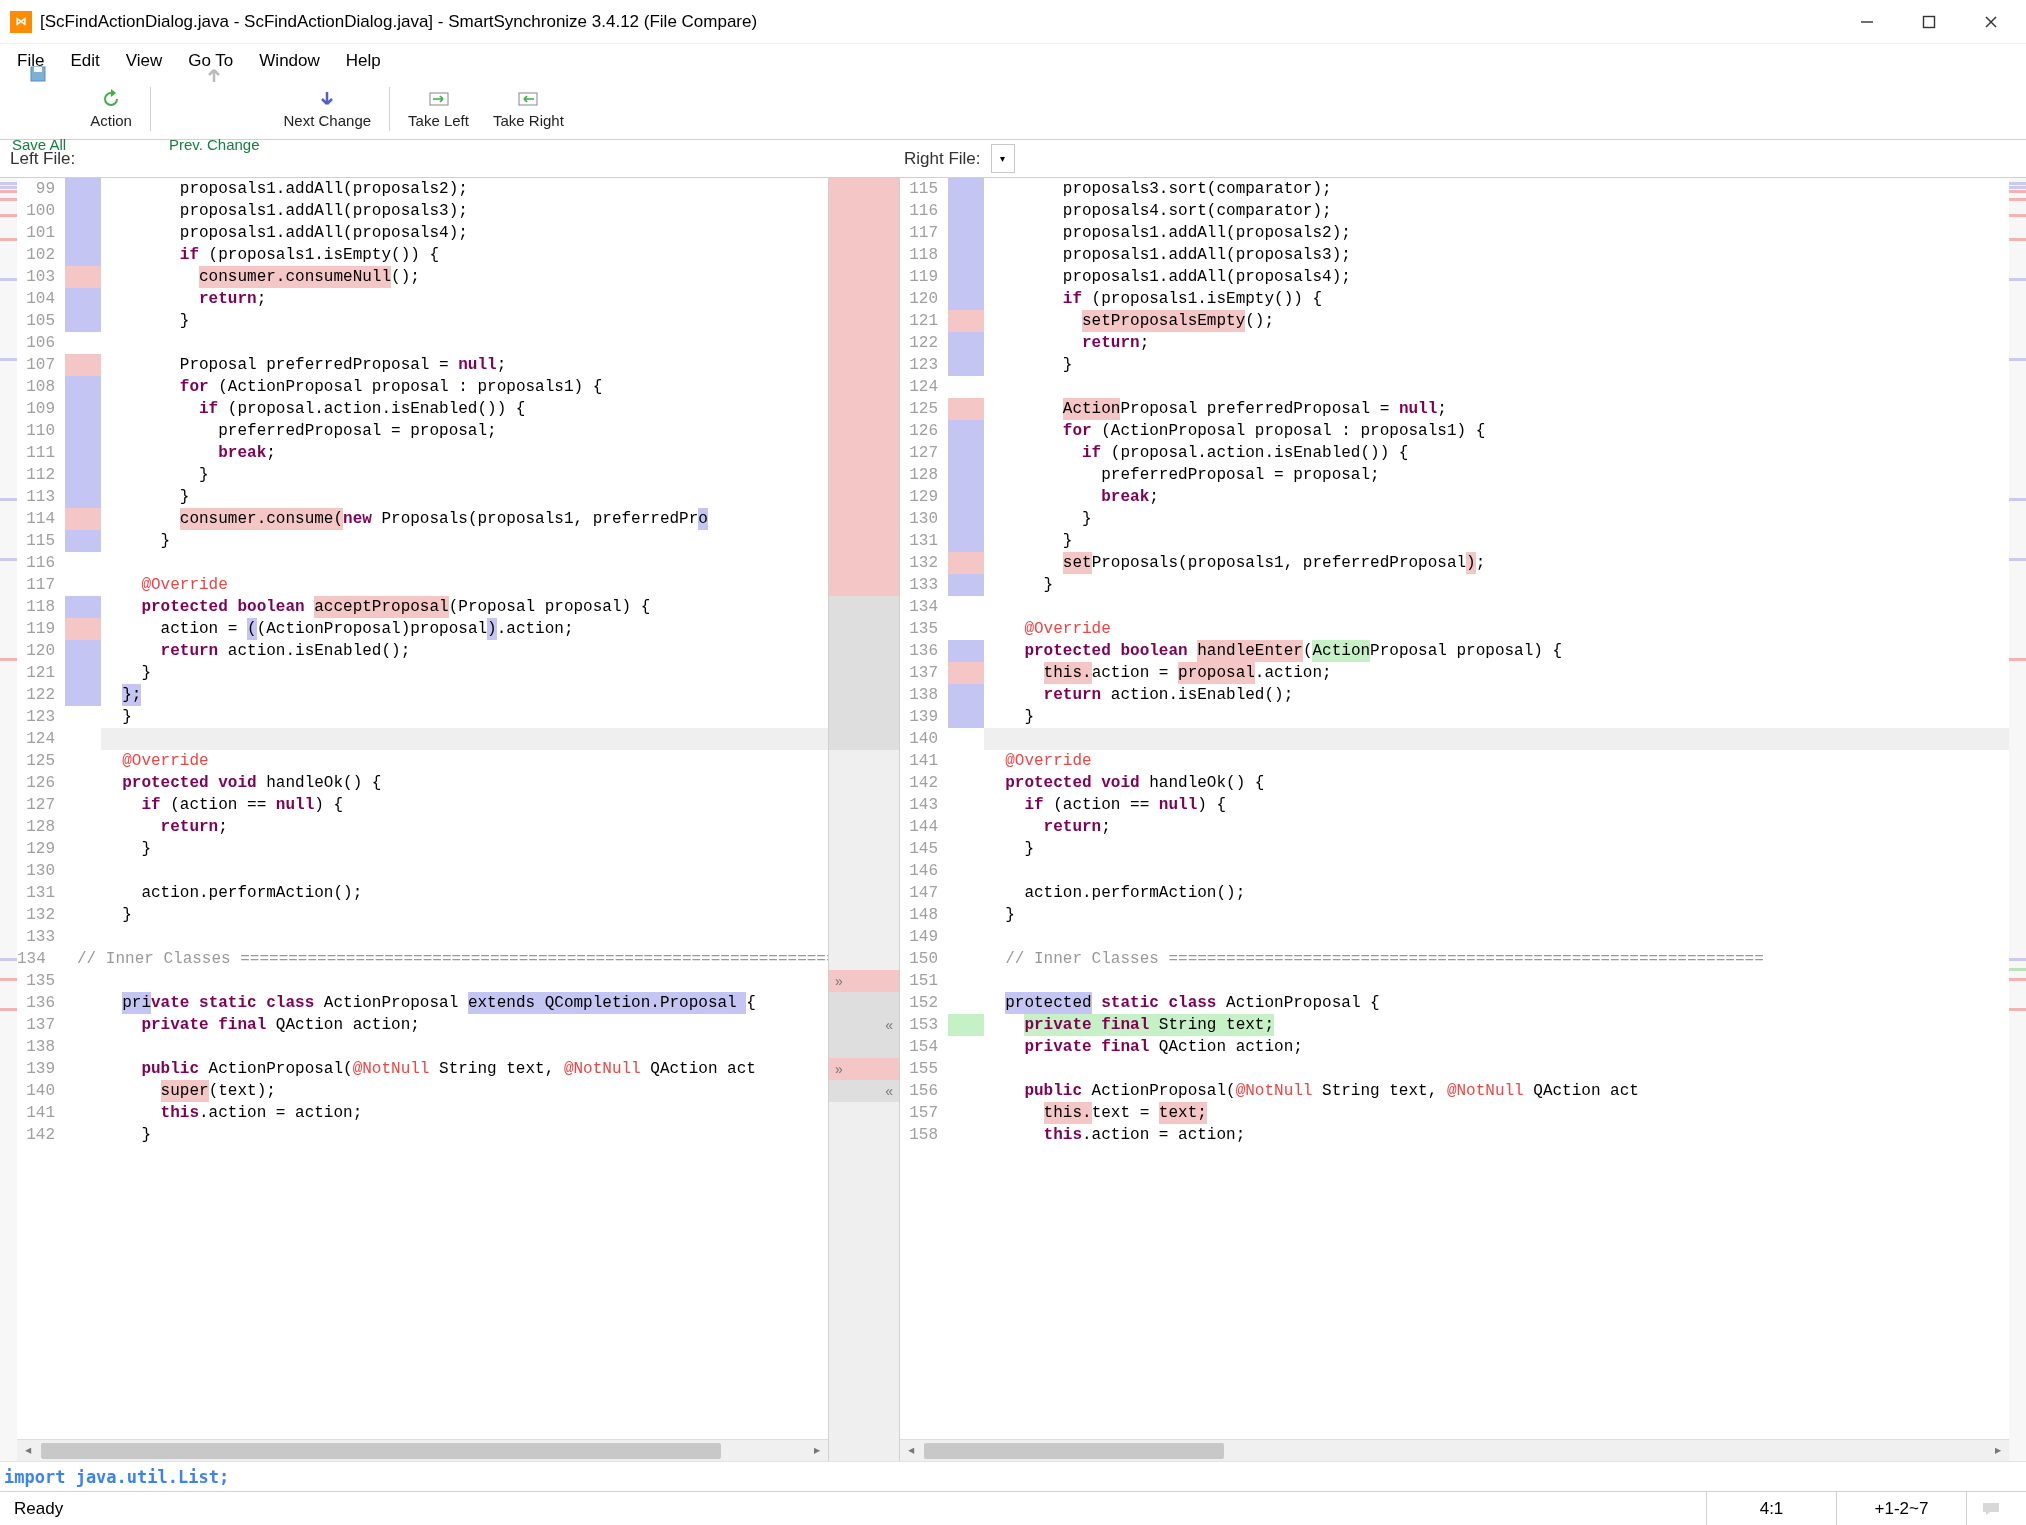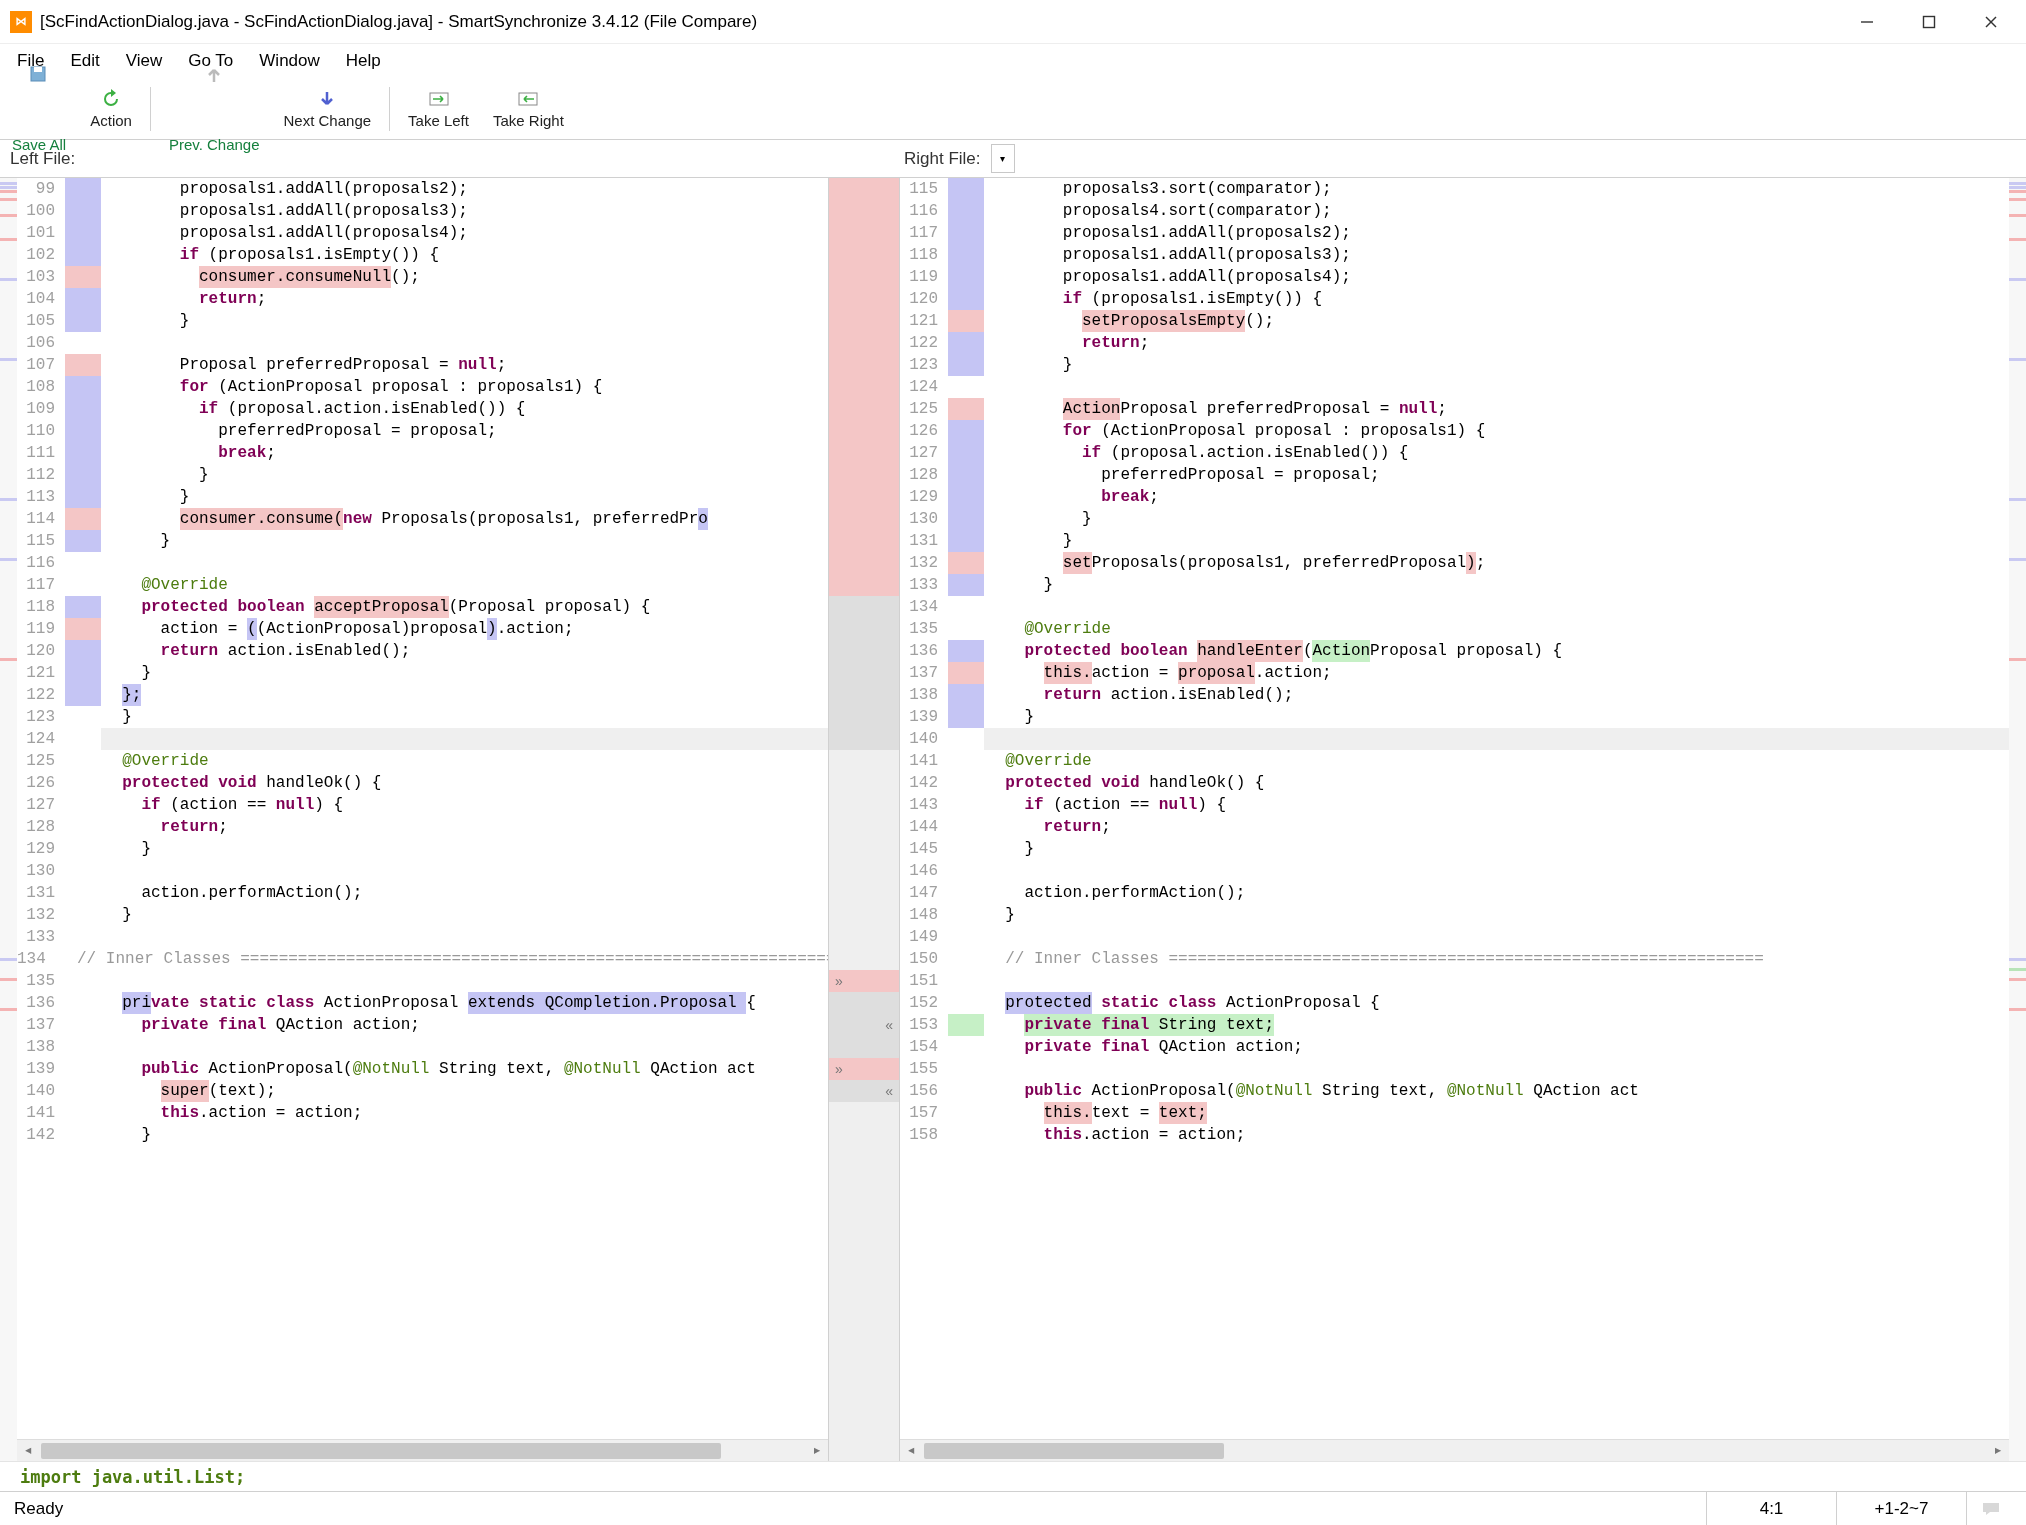--- a/index.html
+++ b/index.html
@@ -69,24 +69,24 @@
 .pane .scroll-h .arr { width:22px; text-align:center; color:#777;
   position:absolute; top:0; height:22px; line-height:22px; }
 .center { flex:0 0 72px; background:#efefef; position:relative;
   border-left:1px solid #d0d0d0; border-right:1px solid #d0d0d0; }
 .center .link { position:absolute; left:0; right:0; display:flex;
   justify-content:center; align-items:center; font-size:14px; }
 .center .link.pink { background:#f4c6c6; }
 .center .link.grey { background:#dedede; }
 .center .arrow { color:#777; padding:0 4px; }
 .tok-kw { color:#7f0055; font-weight:bold; }
-.tok-ann { color:#4d7c0f; }
+.tok-ann { color:#ef4444; }
 .tok-cmt { color:#999; }
-.bottombar { height:30px; display:flex; align-items:center; padding:0 20px;
-  font-family:Consolas,monospace; font-size:17px; color:#4d7c0f;
+.bottombar { height:30px; display:flex; align-items:center; padding:0 4px;
+  font-family:Consolas,monospace; font-size:17px; color:#3b82f6;
   font-weight:bold; border-top:1px solid #e4e4e4; }
 .statusbar { height:34px; display:flex; align-items:center;
   border-top:1px solid #d0d0d0; font-size:17px; }
 .statusbar .cell { padding:0 14px; height:100%; display:flex;
   align-items:center; border-left:1px solid #d0d0d0; }
 .statusbar .cell:first-child { border-left:none; flex:1; }
 .sp-pink { display:inline-block; background:#f4c6c6; }
 .sp-blue { display:inline-block; background:#c5c5f4; }
 .sp-green { display:inline-block; background:#c6f0c6; }
 </style>

